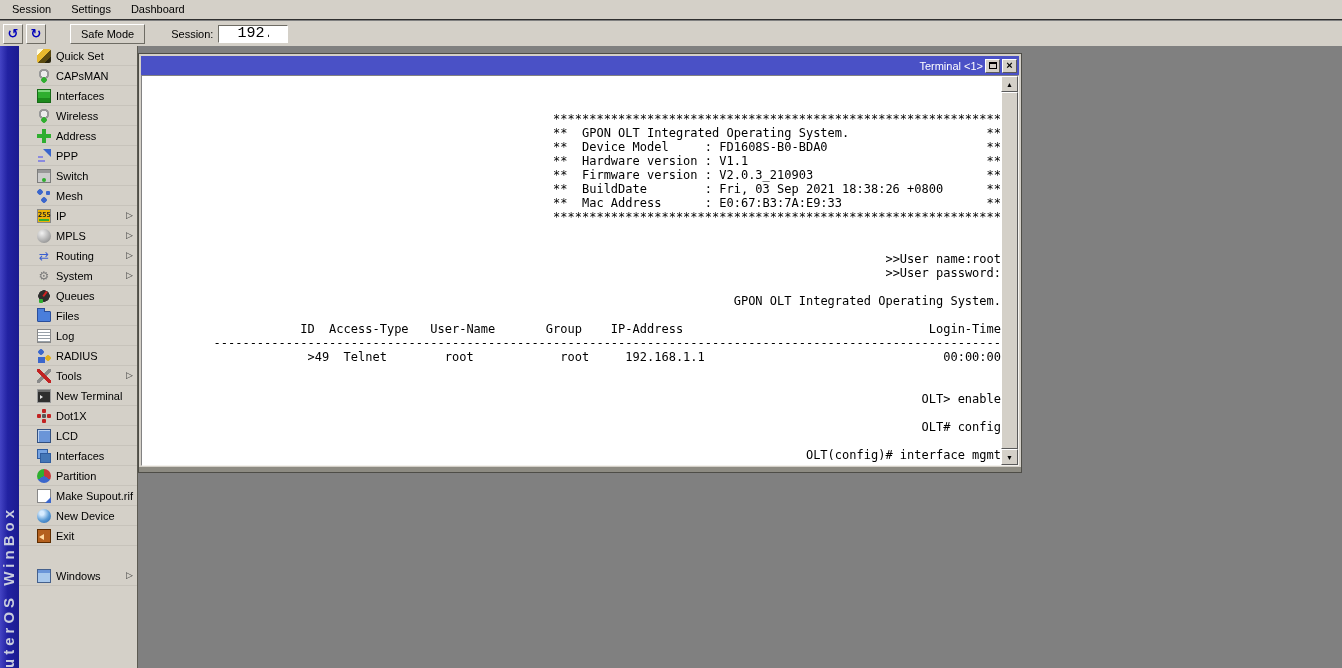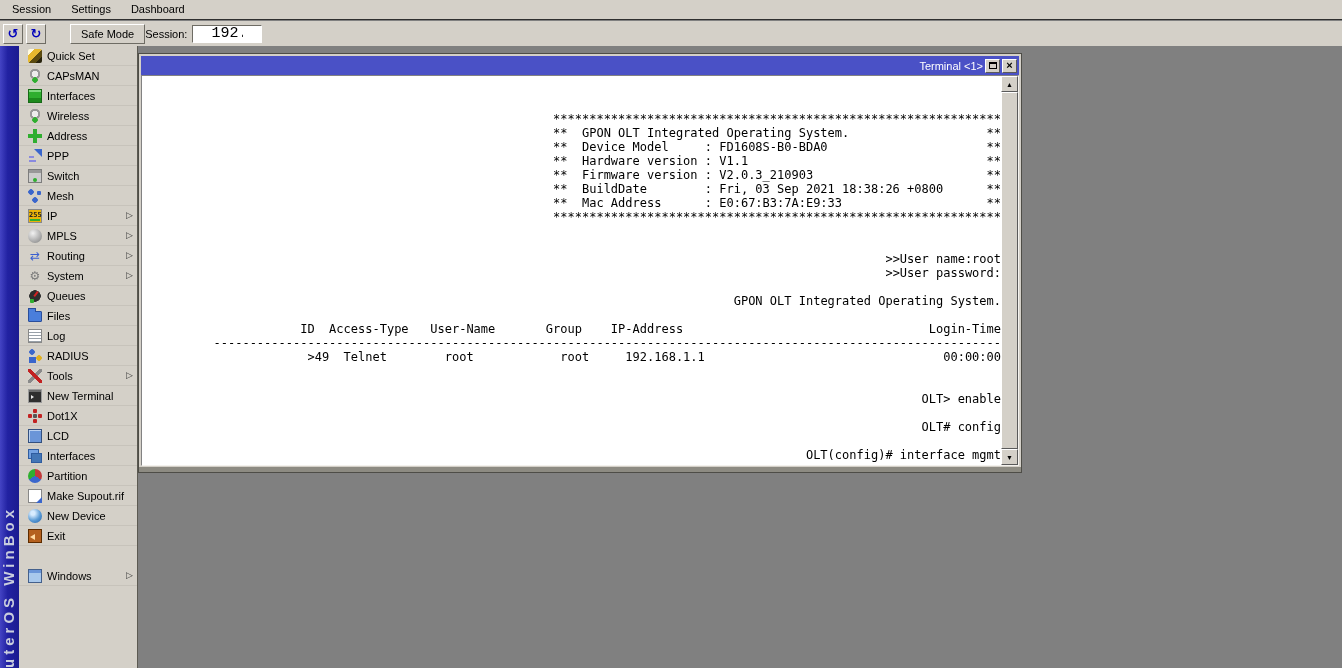--- a/index.html
+++ b/index.html
@@ -26,21 +26,21 @@
     width:20px; height:20px; margin-left:3px; background:#d4d0c8;
     border:1px solid; border-color:#ffffff #6e6c64 #6e6c64 #ffffff;
     display:flex; align-items:center; justify-content:center;
     color:#0000bb; font-weight:bold; font-size:13px; line-height:1;
   }
   .btn-safemode {
     margin-left:24px; height:20px; padding:0 10px; background:#d4d0c8;
     border:1px solid; border-color:#ffffff #6e6c64 #6e6c64 #ffffff;
     display:flex; align-items:center; font-size:11px;
   }
-  .session-label { }
+  .session-label { margin-left:26px; }
   .session-input {
     margin-left:5px; width:70px; height:18px; background:#fff;
     border:1px solid; border-color:#6e6c64 #ffffff #ffffff #6e6c64;
     font-family:Liberation Mono, monospace; font-size:15px; padding:0 18px;
   }
 
   
   .brand-strip {
     position:absolute; left:0; top:46px; width:19px; bottom:0;
     background:linear-gradient(to right,#4444c4,#2222a2 40%,#1b1b90);
@@ -53,21 +53,21 @@
     color:#c9cdde; white-space:nowrap;
   }
 
   
   .sidebar {
     position:absolute; left:19px; top:46px; width:119px; bottom:0;
     background:#d4d0c8; border-right:1px solid #5c5a52;
   }
   .side-item {
     height:20px; display:flex; align-items:center; position:relative;
-    padding-left:9px; border-bottom:1px solid #c7c3bb; cursor:default;
+    padding-left:18px; border-bottom:1px solid #c7c3bb; cursor:default;
   }
   .side-item .lbl { white-space:nowrap; }
   .side-gap { height:20px; }
   .sub-arrow { position:absolute; right:4px; top:4px; font-size:9px; color:#3a3a3a; }
 
   
   .ic { width:14px; height:14px; display:inline-block; margin-right:5px; flex:none; position:relative; }
   .ic-glyph { font-size:12px; line-height:14px; text-align:center; font-family:"DejaVu Sans",sans-serif; }
   .ic-magic-wand { background:linear-gradient(135deg,#fffbe0 22%,#e6b82e 22% 52%,#5a4a10 52% 78%,#26220c 78%); border-radius:2px; }
   .ic-antenna { background:

